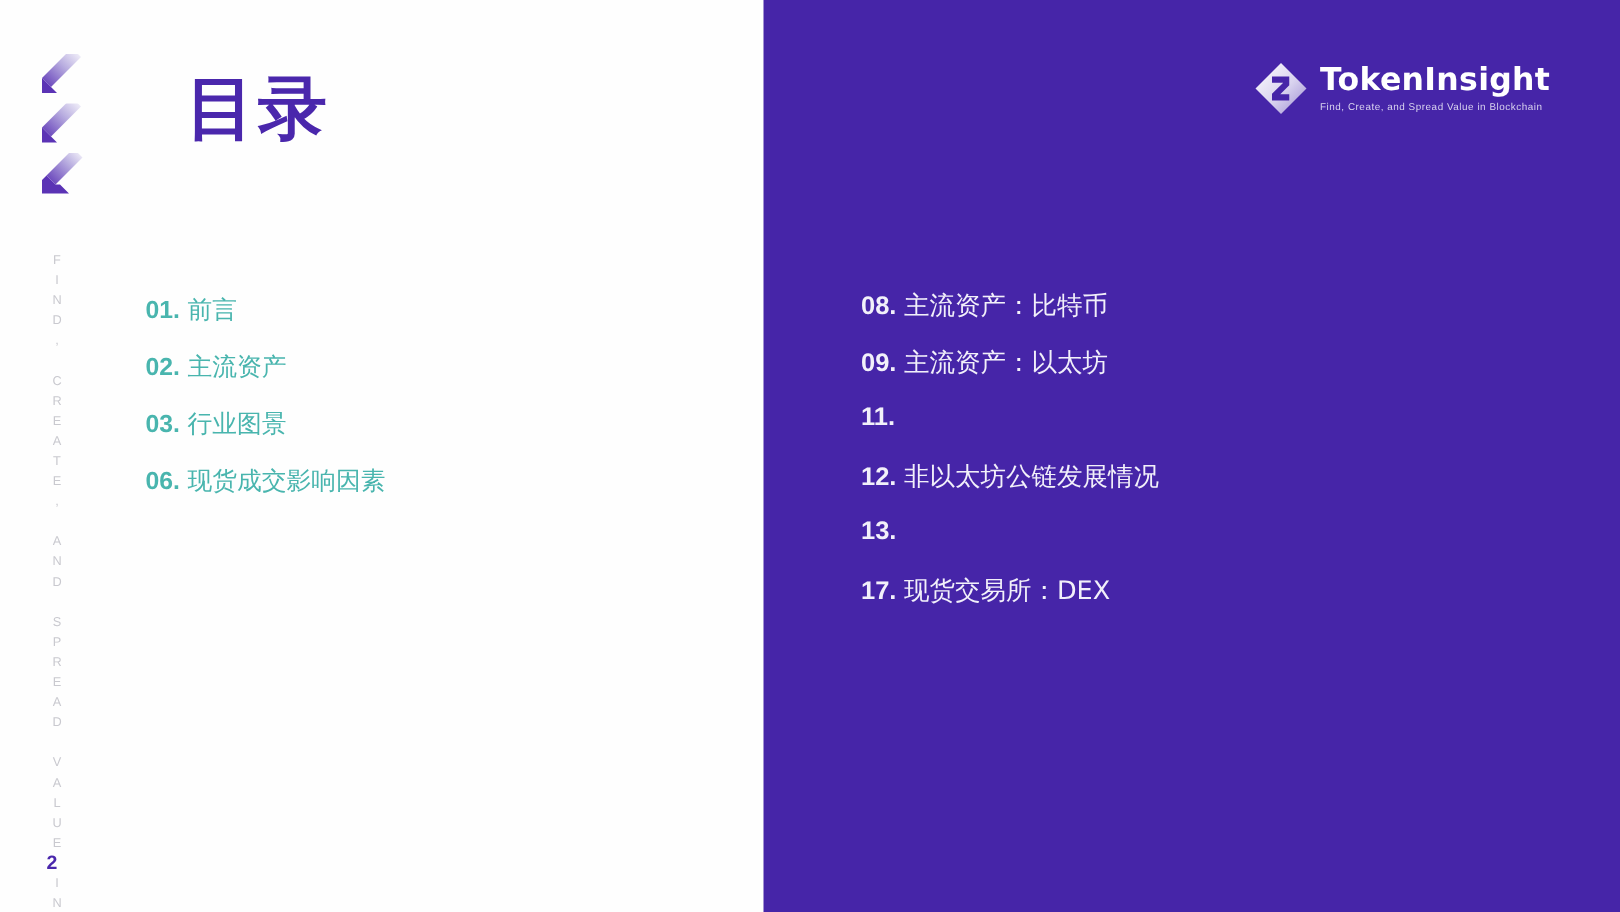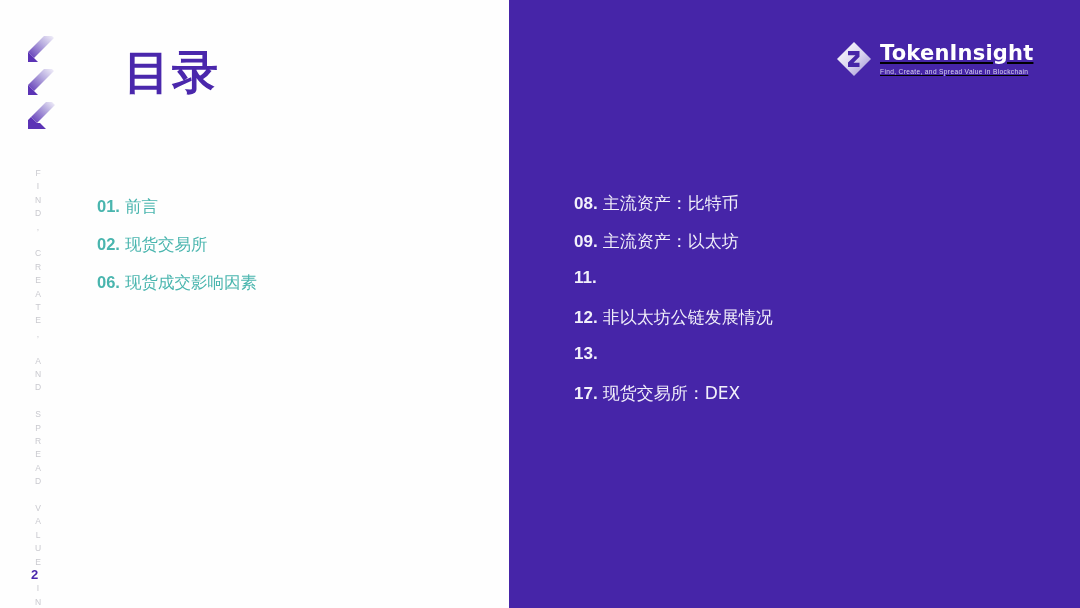--- a/index.html
+++ b/index.html
@@ -108,21 +108,20 @@
 
   
   .logo {
     position: absolute;
     left: 836px;
     top: 38px;
     width: 190px;
     height: 42px;
     display: flex;
     align-items: center;
-    text-decoration: underline;
   }
   .logo-mark { width: 36px; height: 36px; flex: 0 0 36px; margin-right: 8px; }
   .logo-mark svg { display:block; width:36px; height:36px; }
   .logo-text { display: flex; flex-direction: column; justify-content: center; }
   .logo-name {
     font-size: 21px;
     font-weight: bold;
     letter-spacing: 0.2px;
     color: #ffffff;
     line-height: 23px;
@@ -221,21 +220,25 @@
     </div>
   </div>
 
   <div class="toc-left">
     <div class="toc-item">
       <span class="toc-num">01.</span>
       <span class="toc-label">前言</span>
     </div>
     <div class="toc-item">
       <span class="toc-num">02.</span>
-      <span class="toc-label">现货交易所</span>
+      <span class="toc-label">主流资产</span>
+    </div>
+    <div class="toc-item">
+      <span class="toc-num">03.</span>
+      <span class="toc-label">行业图景</span>
     </div>
     <div class="toc-item">
       <span class="toc-num">06.</span>
       <span class="toc-label">现货成交影响因素</span>
     </div>
   </div>
 
   <div class="toc-right">
     <div class="toc-item">
       <span class="toc-num">08.</span>

